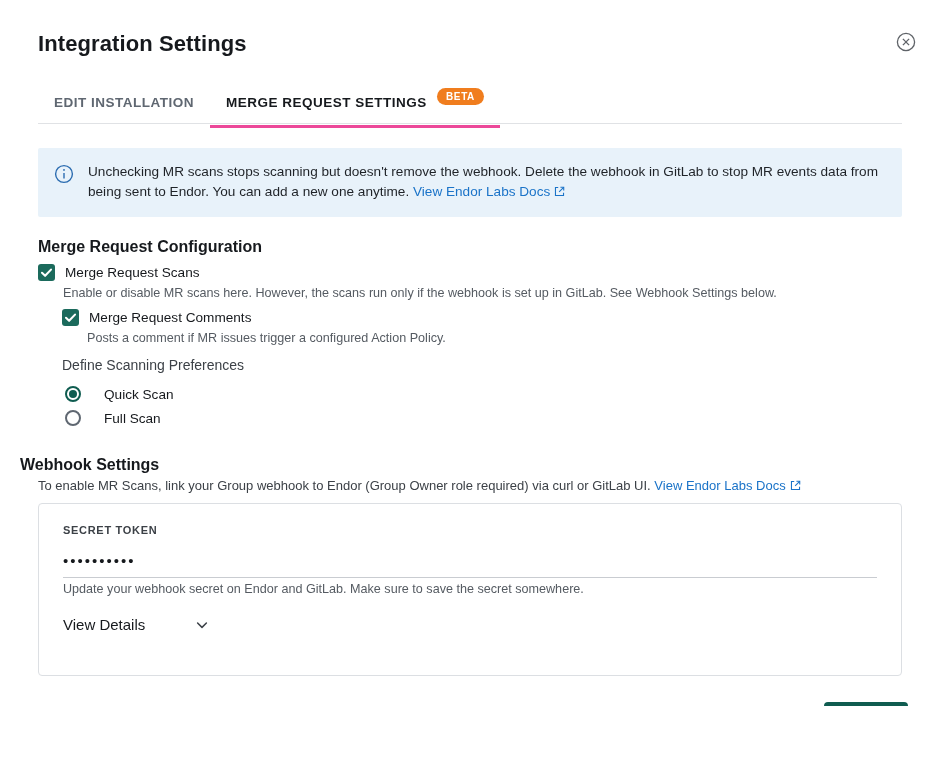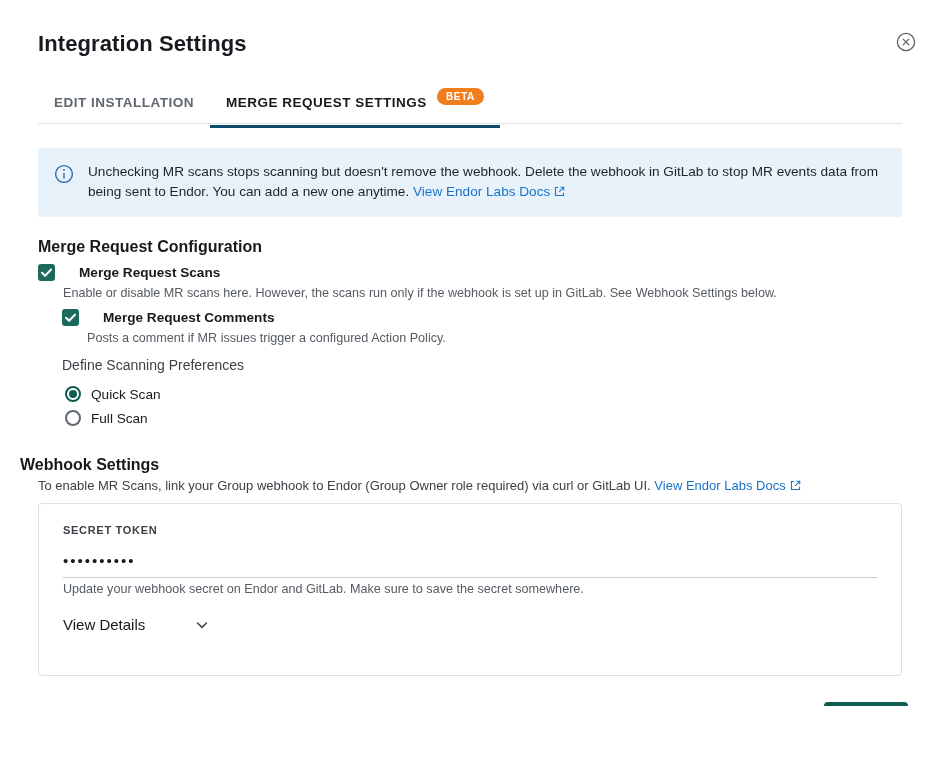--- a/index.html
+++ b/index.html
@@ -55,21 +55,21 @@
     font-weight: bold;
     letter-spacing: 0.5px;
     color: #5f6771;
     padding: 11px 16px 13px 16px;
     cursor: pointer;
     position: relative;
     white-space: nowrap;
   }
   .tab.active {
     color: #16191d;
-    border-bottom: 3px solid #0c4a6e;
+    border-bottom: 3px solid #ec4899;
   }
   .beta-badge {
     display: inline-block;
     background: #f07d1e;
     color: #ffffff;
     font-size: 10px;
     font-weight: bold;
     letter-spacing: 0.6px;
     border-radius: 9px;
     padding: 3px 9px;
@@ -144,24 +144,23 @@
     border-radius: 3px;
     background: #1b6a5c;
     display: inline-flex;
     align-items: center;
     justify-content: center;
     cursor: pointer;
     flex: 0 0 auto;
   }
   .checkbox svg { display: block; }
   .check-label {
-    margin-left: 24px;
+    margin-left: 10px;
     font-size: 13.6px;
     color: #16191d;
-    font-weight: bold;
   }
   .help-text {
     position: absolute;
     font-size: 12.6px;
     color: #555b62;
   }
 
   #row-mr-scans { left: 38px; top: 264px; }
   #help-mr-scans { left: 63px; top: 286px; }
   #row-mr-comments { left: 62px; top: 309px; }
@@ -171,20 +170,21 @@
     position: absolute;
     left: 62px;
     top: 357px;
     font-size: 14px;
     color: #3c4147;
   }
   .radio-row {
     position: absolute;
     display: flex;
     align-items: flex-end;
+    gap: 13px;
   }
   #row-quick { left: 65px; top: 386px; }
   #row-full { left: 65px; top: 410px; }
   .radio {
     width: 16px;
     height: 16px;
     border-radius: 50%;
     border: 2px solid #0f5c50;
     display: inline-flex;
     align-items: center;

